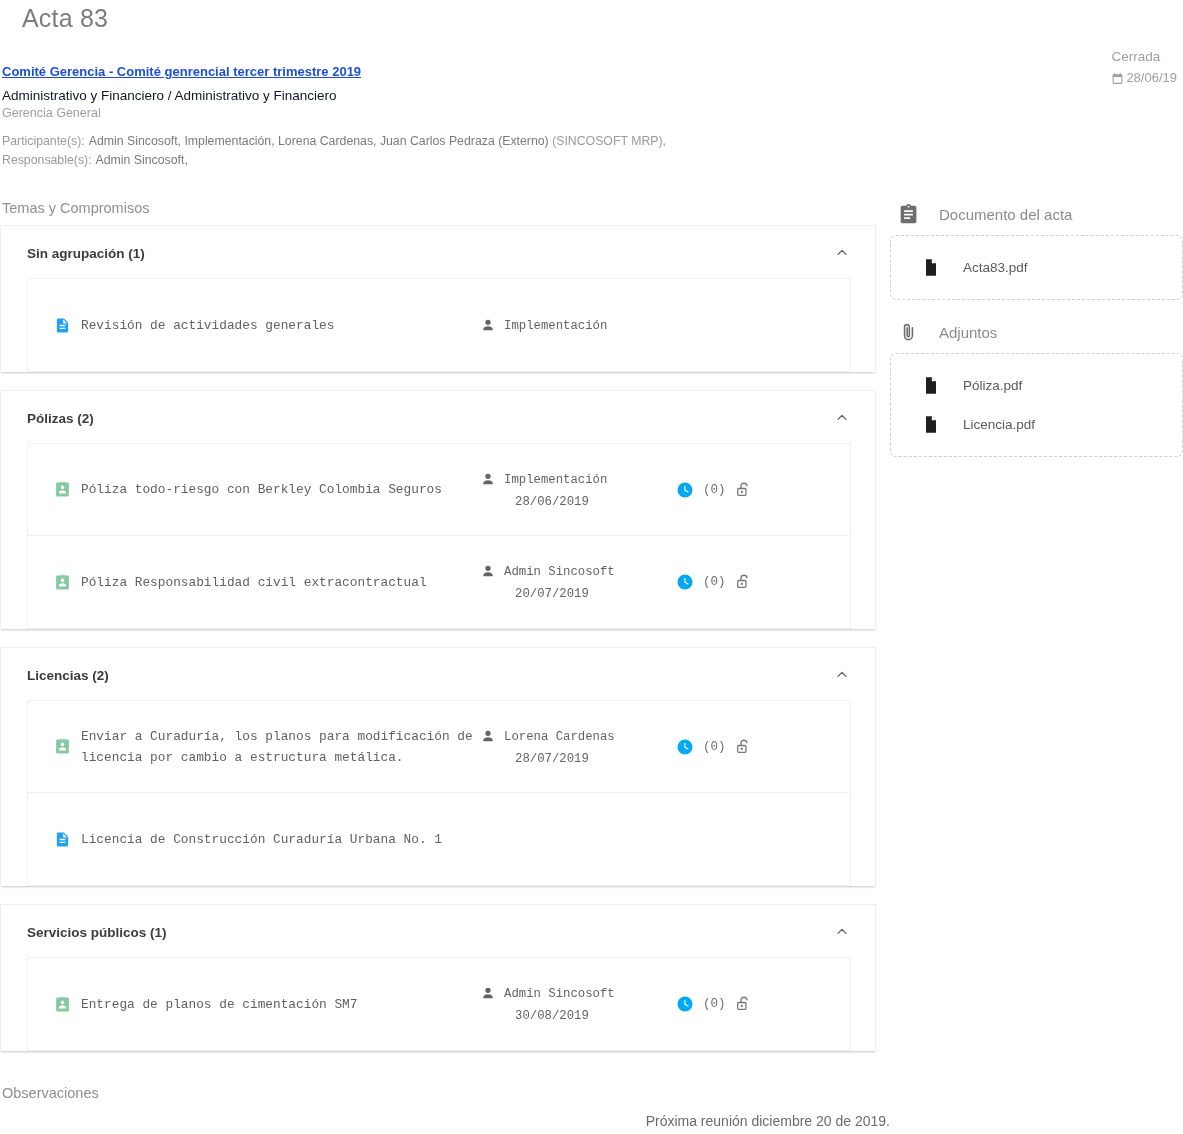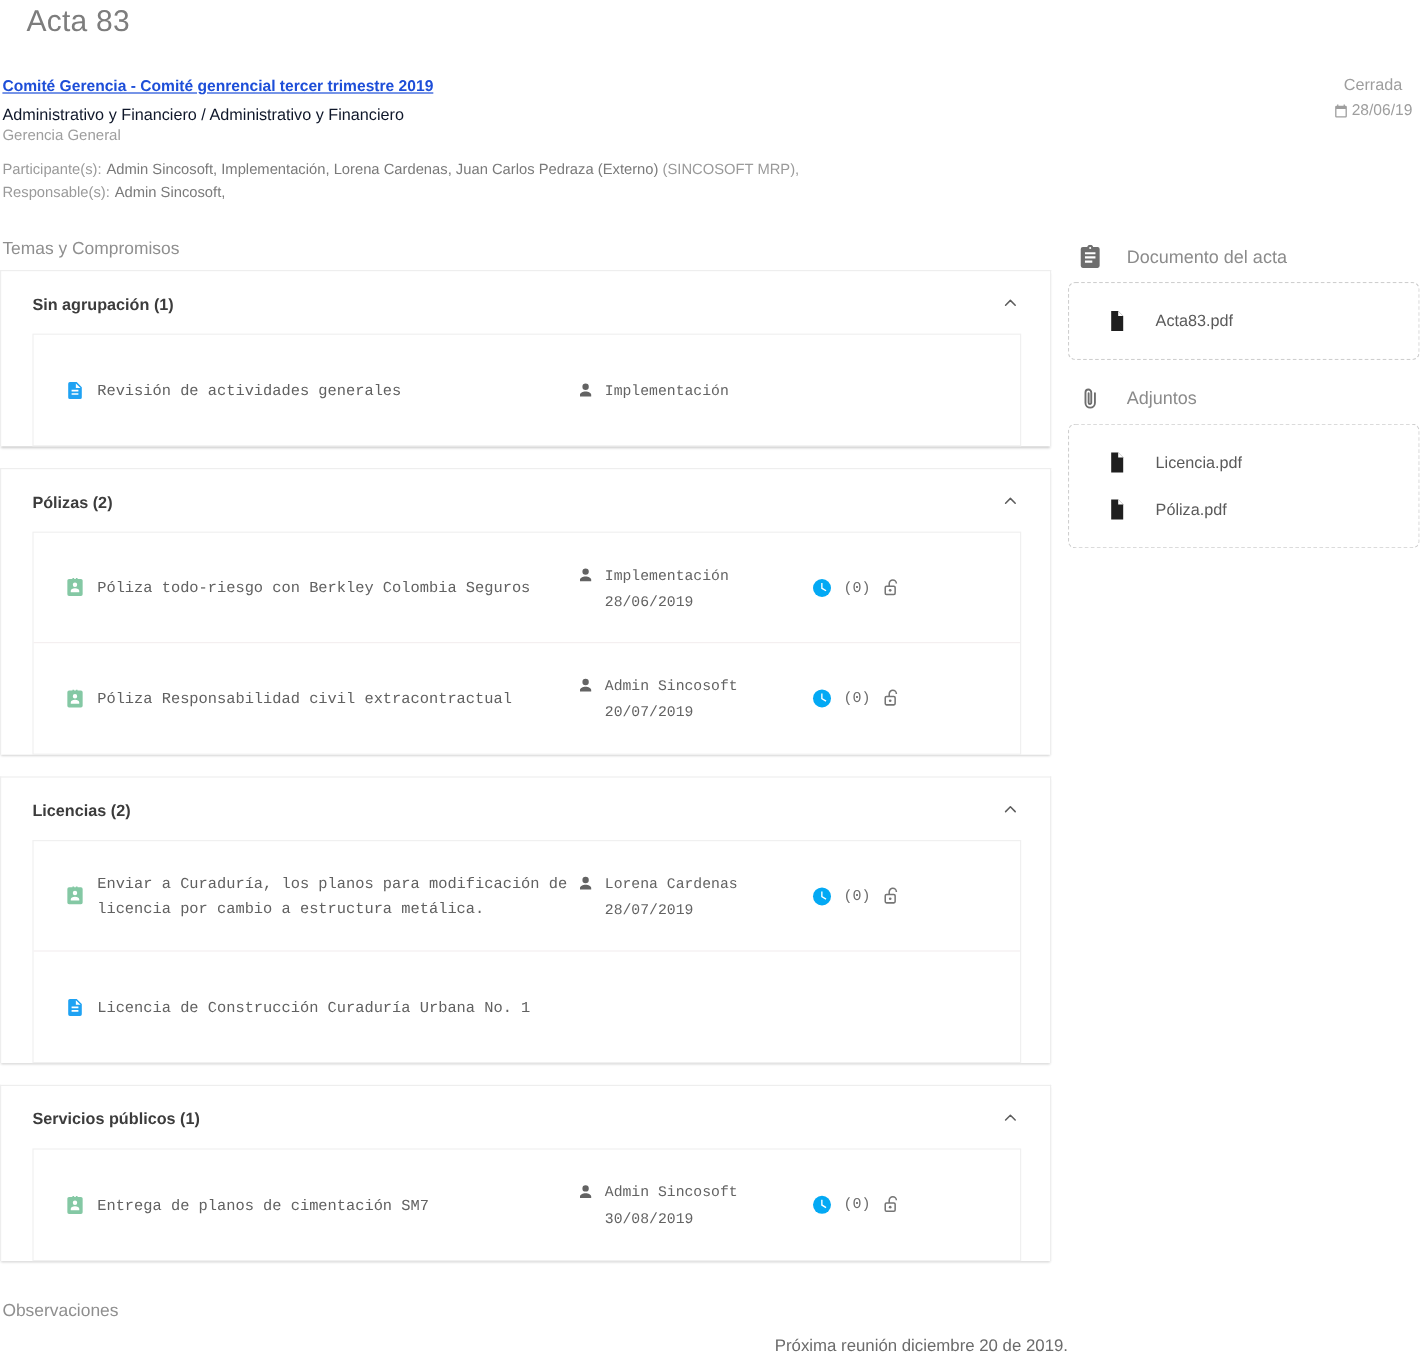--- a/index.html
+++ b/index.html
@@ -62,22 +62,22 @@
     color: #9a9a9a;
     white-space: nowrap;
   }
   .people-line .lbl { color: #9a9a9a; }
   .people-line .names { color: #7a7a7a; padding-left: 4px; }
   .people-line .tail { color: #9a9a9a; }
 
   .status-block {
     position: absolute;
     right: 6px;
-    top: 28px;
-    text-align: center;
+    top: 14px;
+    text-align: left;
   }
   .status-text {
     font-size: 13.5px;
     color: #9e9e9e;
     line-height: 20px;
   }
   .status-date {
     font-size: 13px;
     color: #9e9e9e;
     line-height: 20px;
@@ -167,20 +167,21 @@
   }
   .owner-texts { line-height: 18px; }
   .owner-name {
     font-size: 12.3px;
     color: #636363;
   }
   .owner-date {
     font-size: 12.3px;
     color: #636363;
     padding-top: 4px;
+    margin-left: 11px;
   }
   .cell-meta {
     display: flex;
     align-items: center;
     gap: 9px;
   }
   .count-text {
     font-size: 12.5px;
     color: #6e6e6e;
   }
@@ -560,27 +561,27 @@
       <span class="panel-head-text">Adjuntos</span>
     </div>
     <div class="file-box" id="att-files">
         <div class="file-row">
           <span style="display: inline-flex;">
             <svg xmlns="http://www.w3.org/2000/svg" width="20" height="23" viewBox="0 0 24 24">
               <path fill="#1f1f1f" d="M6 2h7l5 5v15H6V2z"></path>
               <path fill="#ffffff" d="M13 2l5 5h-5V2z"></path>
             </svg>
           </span>
-          <span class="file-name">Licencia.pdf</span>
+          <span class="file-name">Póliza.pdf</span>
         </div>
         <div class="file-row">
           <span style="display: inline-flex;">
             <svg xmlns="http://www.w3.org/2000/svg" width="20" height="23" viewBox="0 0 24 24">
               <path fill="#1f1f1f" d="M6 2h7l5 5v15H6V2z"></path>
               <path fill="#ffffff" d="M13 2l5 5h-5V2z"></path>
             </svg>
           </span>
-          <span class="file-name">Póliza.pdf</span>
+          <span class="file-name">Licencia.pdf</span>
         </div>
       </div>
 
   </div>
 </div>
 
 </body></html>

